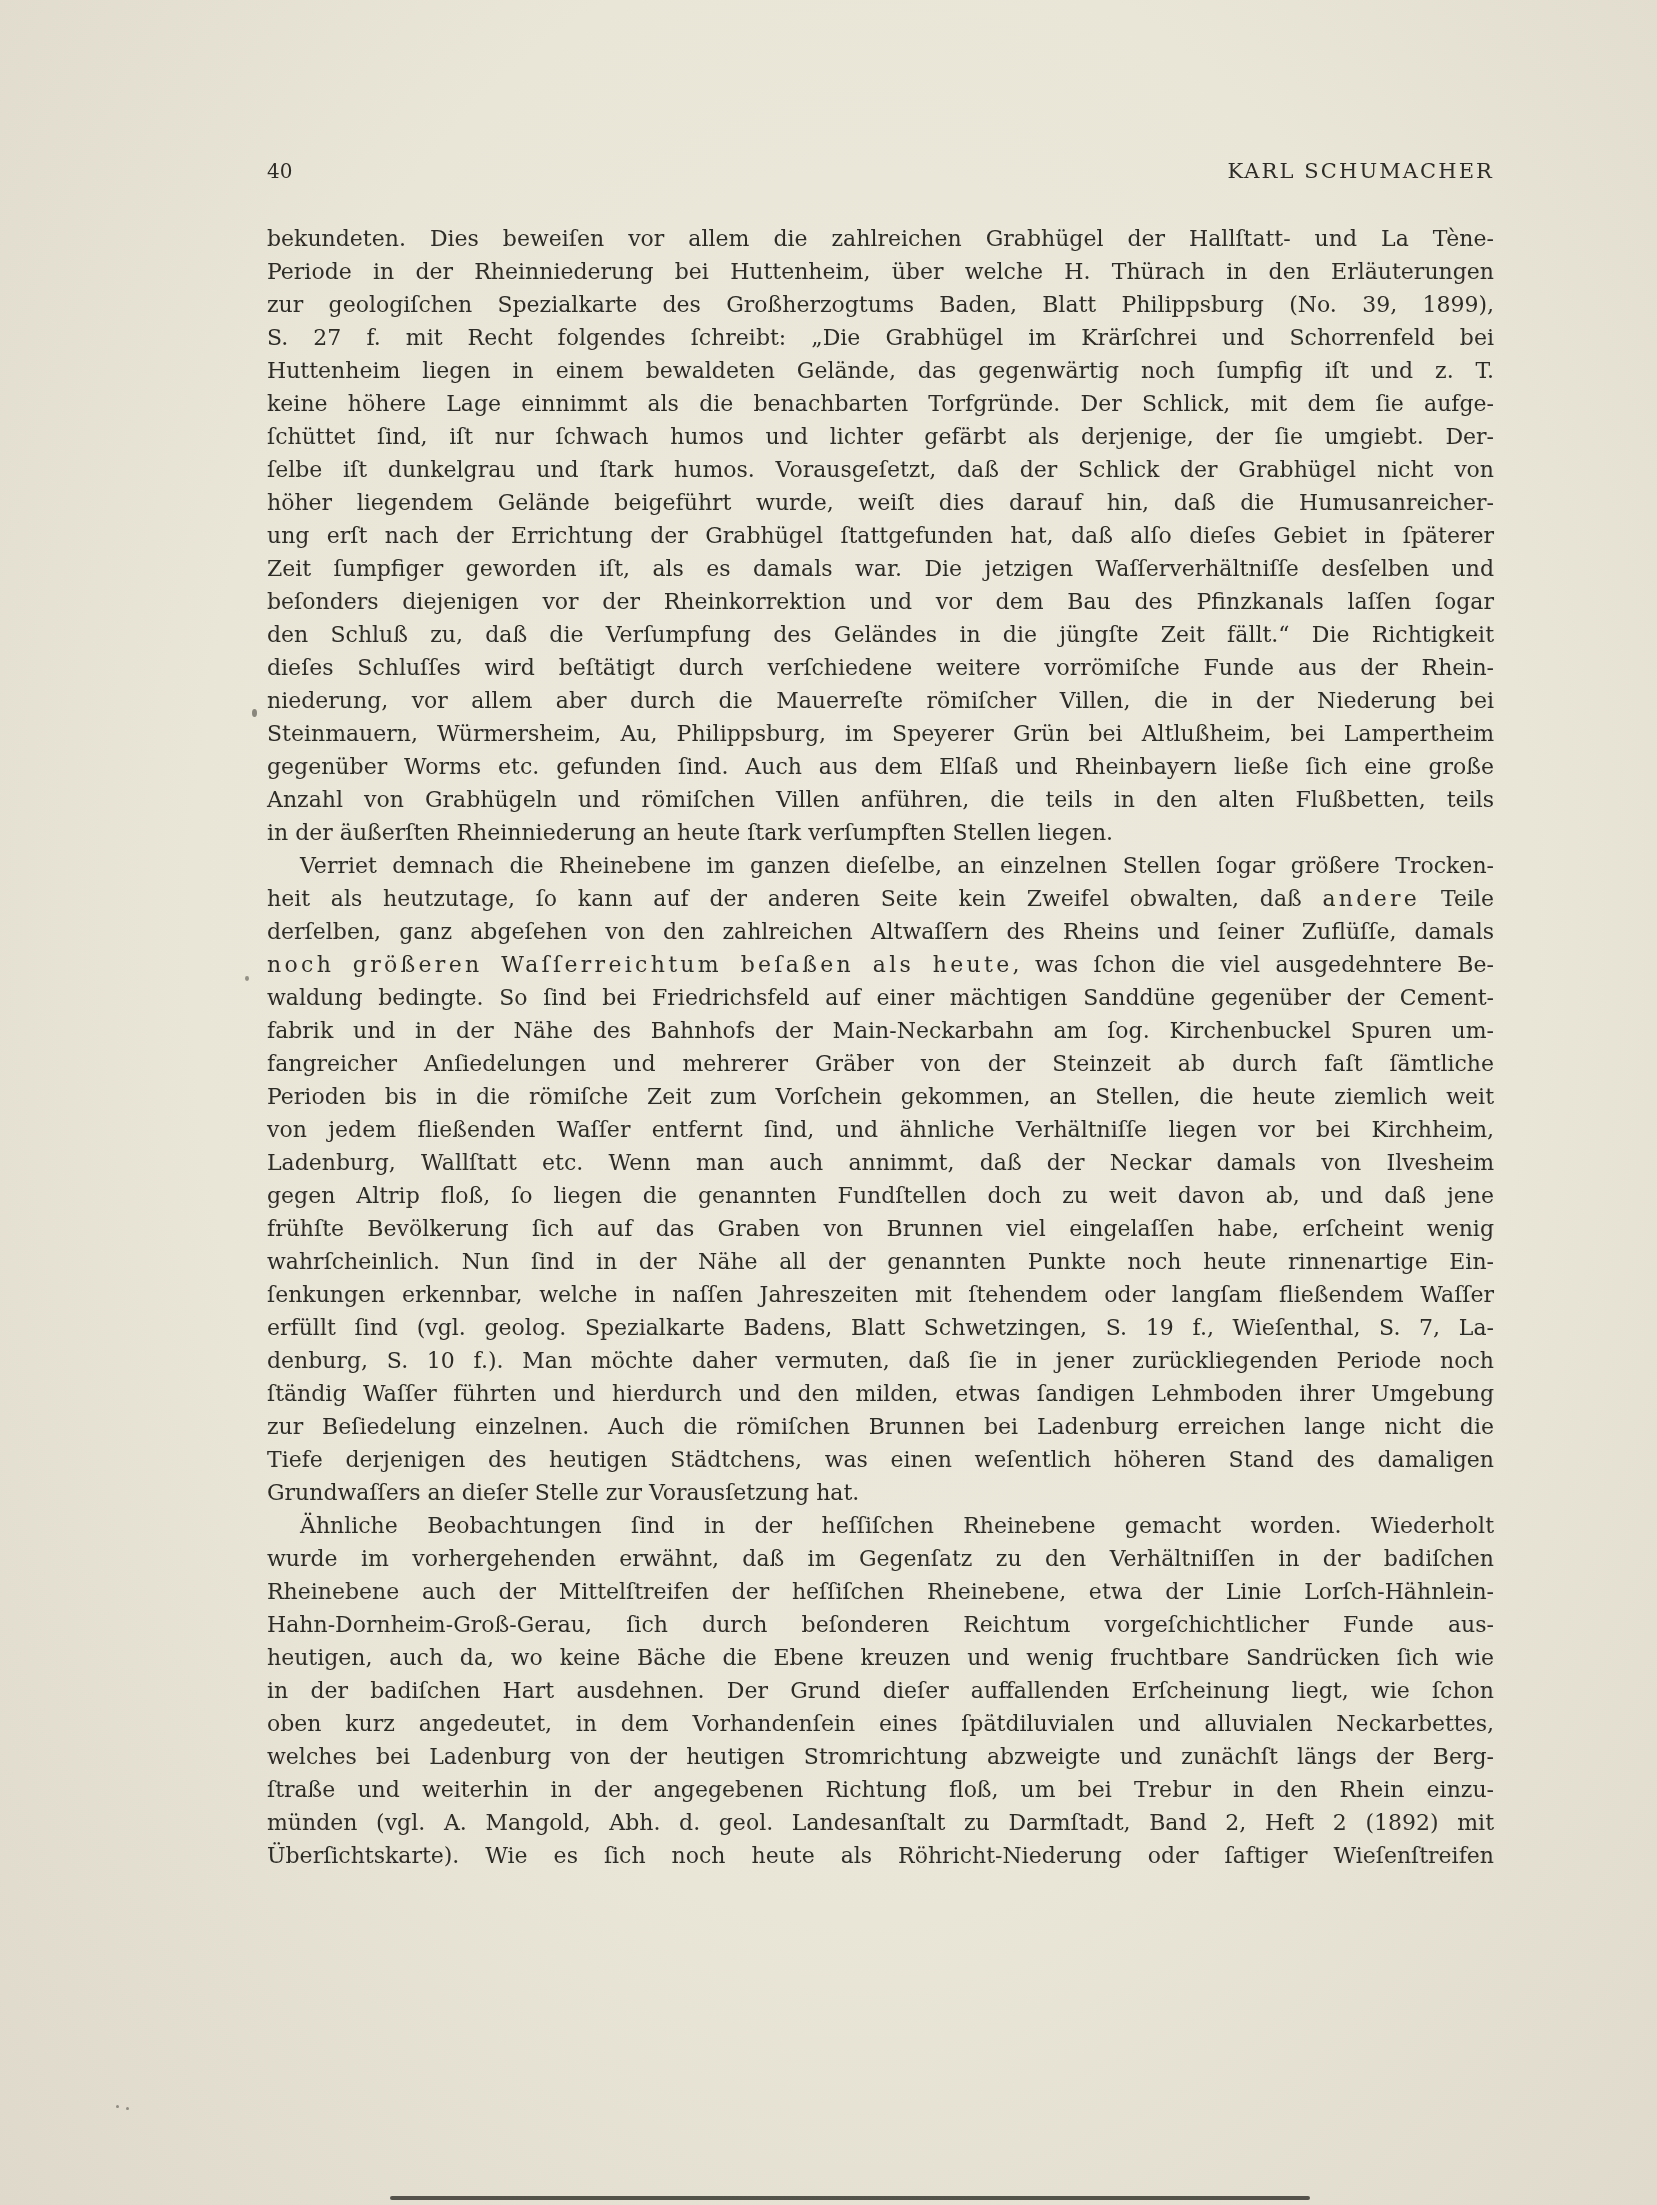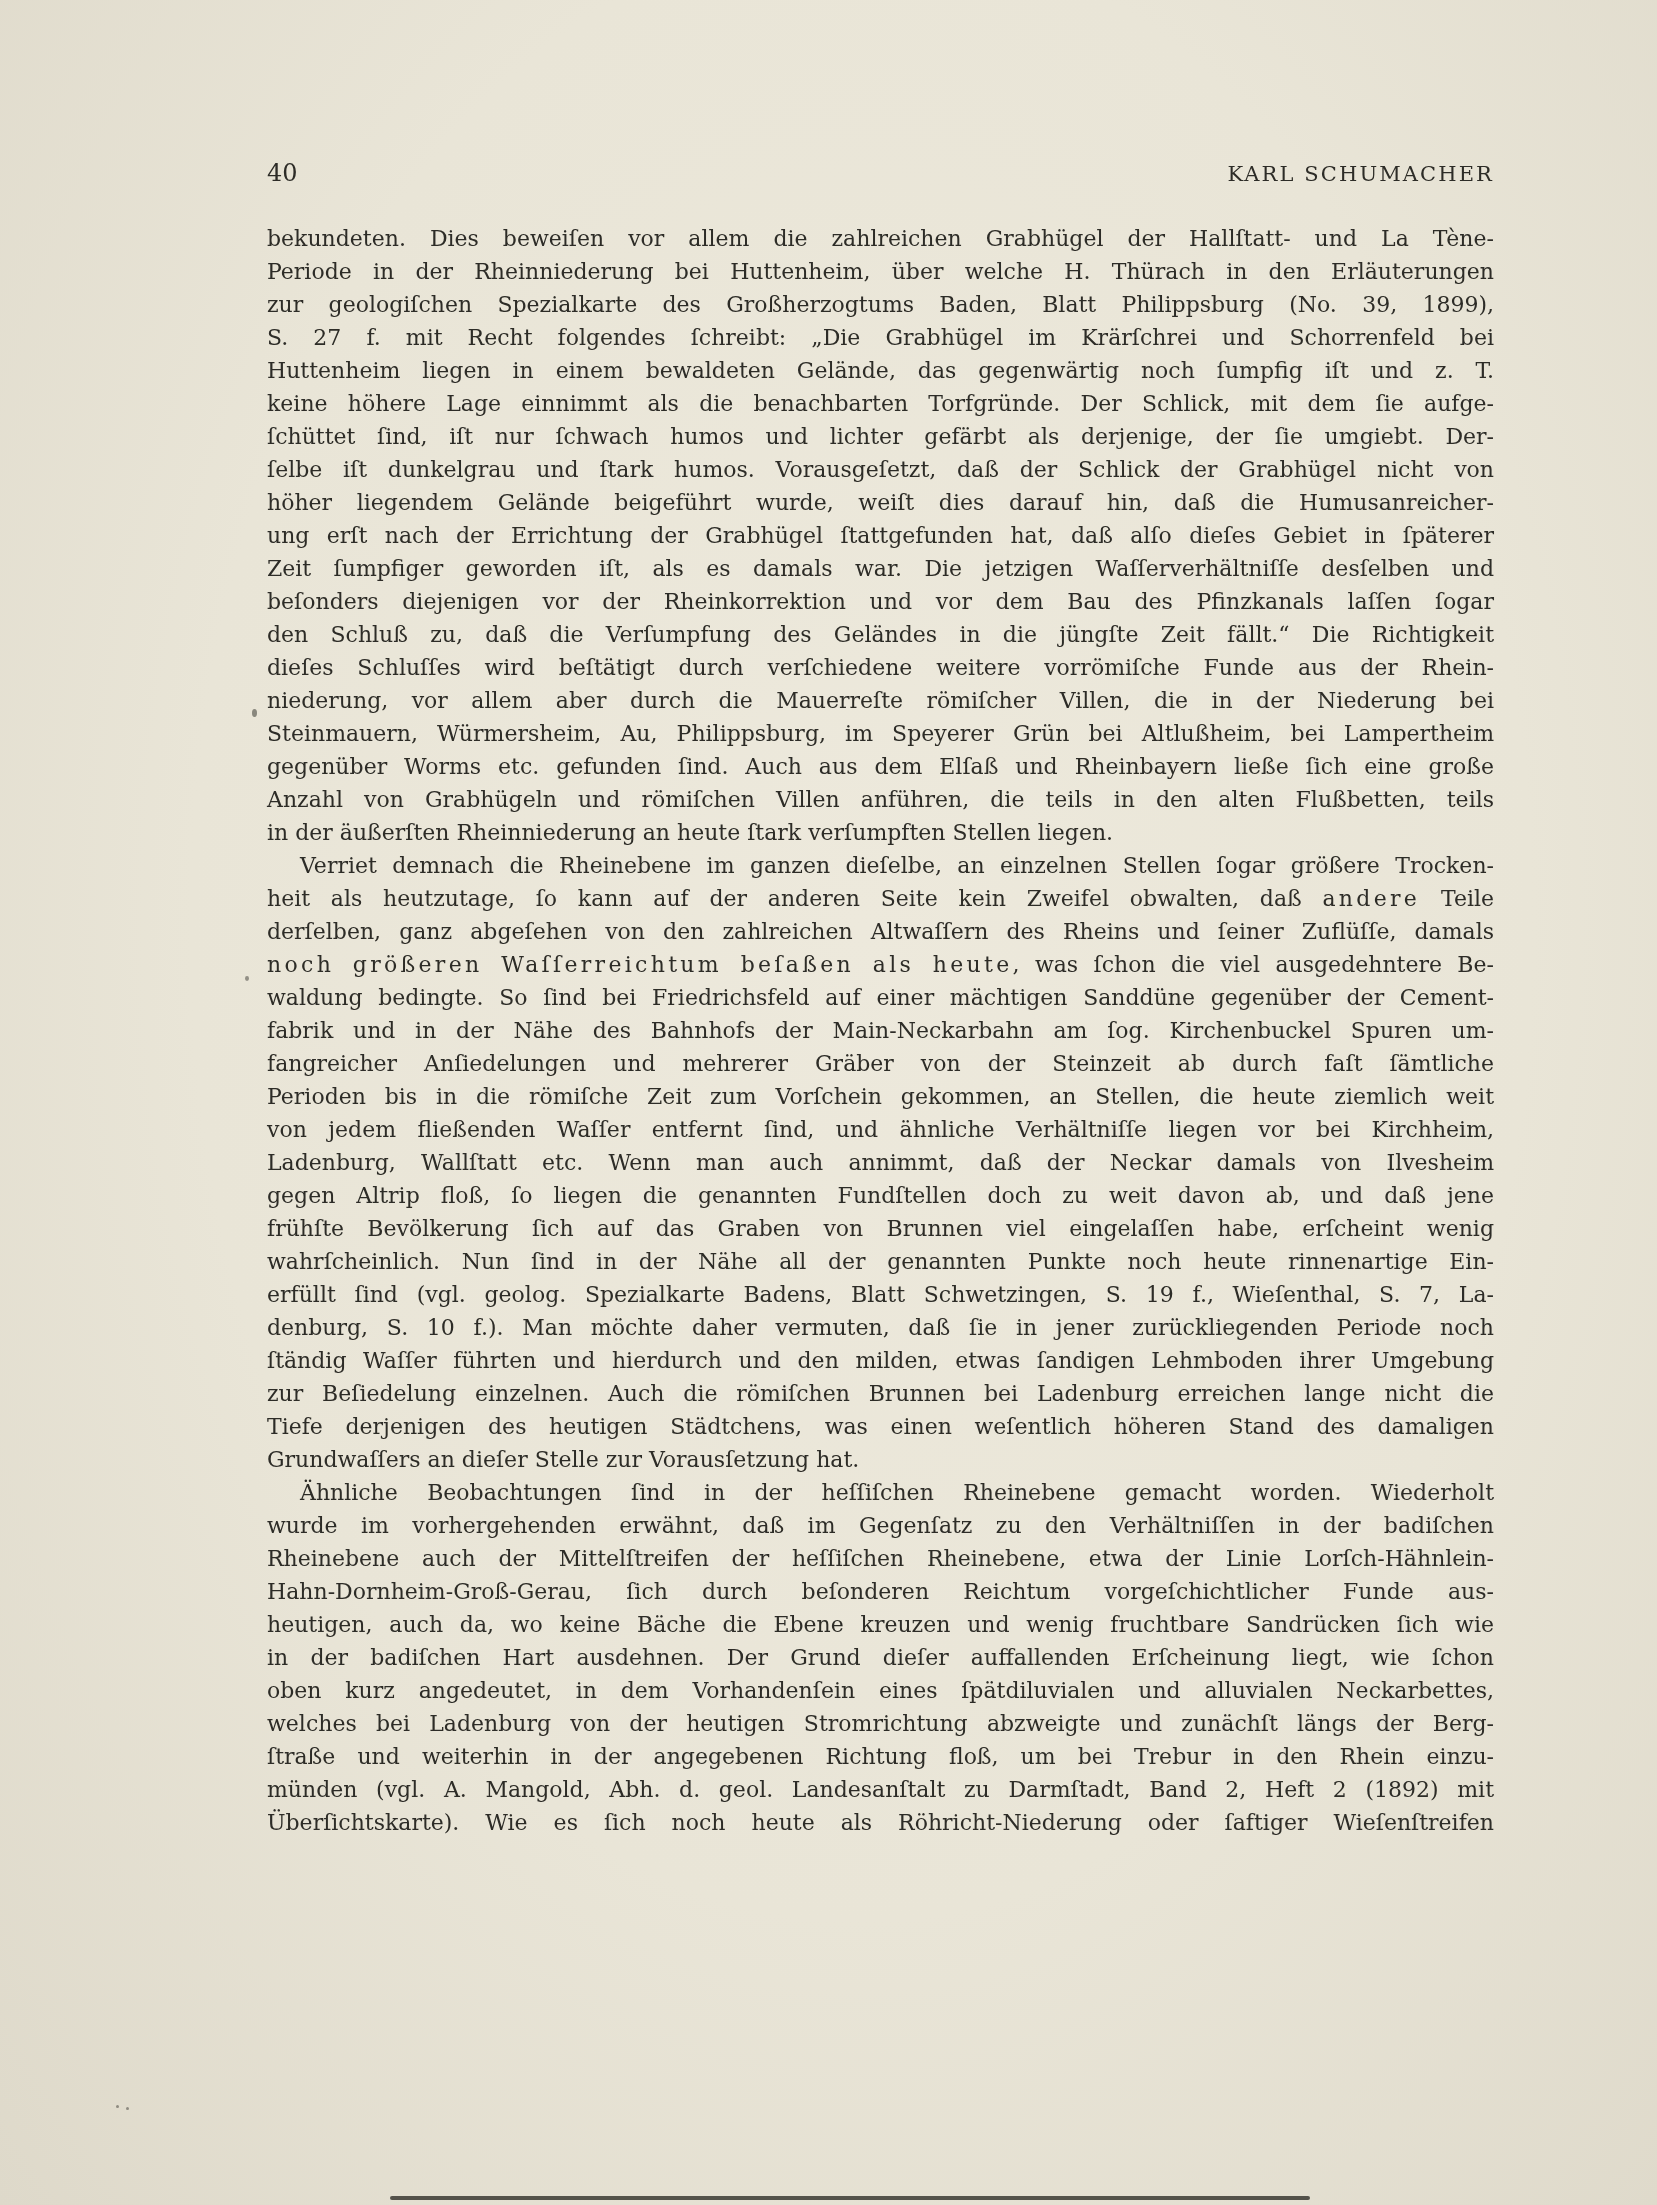--- a/index.html
+++ b/index.html
@@ -14,21 +14,21 @@
     width: 1657px; height: 2205px;
     overflow: hidden;
     background: radial-gradient(ellipse at 52% 42%, #ede9dc 0%, #e9e5d7 55%, #ded9ca 100%);
     color: #2d2c27;
   }
   .header {
     position: absolute;
     top: 159px; left: 267px; width: 1227px;
     display: flex; justify-content: space-between; align-items: baseline;
   }
-  .page-number { font-size: 24px; }
+  .page-number { font-size: 20px; }
   .running-header { font-size: 21px; letter-spacing: 2.1px; }
   .text-block {
     position: absolute;
     top: 222px; left: 267px; width: 1227px;
     font-size: 22px;
   }
   .paragraph { margin: 0; }
   .line {
     line-height: 33px;
     text-align: justify;
@@ -79,20 +79,21 @@
         <div class="line"><span class="sperr">noch größeren Waſſerreichtum beſaßen als heute</span><span>, was ſchon die viel ausgedehntere Be-</span></div>
         <div class="line">waldung bedingte.  So ſind bei Friedrichsfeld auf einer mächtigen Sanddüne gegenüber der Cement-</div>
         <div class="line">fabrik und in der Nähe des Bahnhofs der Main-Neckarbahn am ſog. Kirchenbuckel Spuren um-</div>
         <div class="line">fangreicher Anſiedelungen und mehrerer Gräber von der Steinzeit ab durch faſt ſämtliche</div>
         <div class="line">Perioden bis in die römiſche Zeit zum Vorſchein gekommen, an Stellen, die heute ziemlich weit</div>
         <div class="line">von jedem fließenden Waſſer entfernt ſind, und ähnliche Verhältniſſe liegen vor bei Kirchheim,</div>
         <div class="line">Ladenburg, Wallſtatt etc.  Wenn man auch annimmt, daß der Neckar damals von Ilvesheim</div>
         <div class="line">gegen Altrip floß, ſo liegen die genannten Fundſtellen doch zu weit davon ab, und daß jene</div>
         <div class="line">frühſte Bevölkerung ſich auf das Graben von Brunnen viel eingelaſſen habe, erſcheint wenig</div>
         <div class="line">wahrſcheinlich.  Nun ſind in der Nähe all der genannten Punkte noch heute rinnenartige Ein-</div>
+        <div class="line">ſenkungen erkennbar, welche in naſſen Jahreszeiten mit ſtehendem oder langſam fließendem Waſſer</div>
         <div class="line">erfüllt ſind (vgl. geolog. Spezialkarte Badens, Blatt Schwetzingen, S. 19 f., Wieſenthal, S. 7, La-</div>
         <div class="line">denburg, S. 10 f.).  Man möchte daher vermuten, daß ſie in jener zurückliegenden Periode noch</div>
         <div class="line">ſtändig Waſſer führten und hierdurch und den milden, etwas ſandigen Lehmboden ihrer Umgebung</div>
         <div class="line">zur Beſiedelung einzelnen.  Auch die römiſchen Brunnen bei Ladenburg erreichen lange nicht die</div>
         <div class="line">Tiefe derjenigen des heutigen Städtchens, was einen weſentlich höheren Stand des damaligen</div>
         <div class="line flush">Grundwaſſers an dieſer Stelle zur Vorausſetzung hat.</div>
       </div>
       <div class="paragraph">
         <div class="line indent">Ähnliche Beobachtungen ſind in der heſſiſchen Rheinebene gemacht worden.  Wiederholt</div>
         <div class="line">wurde im vorhergehenden erwähnt, daß im Gegenſatz zu den Verhältniſſen in der badiſchen</div>

